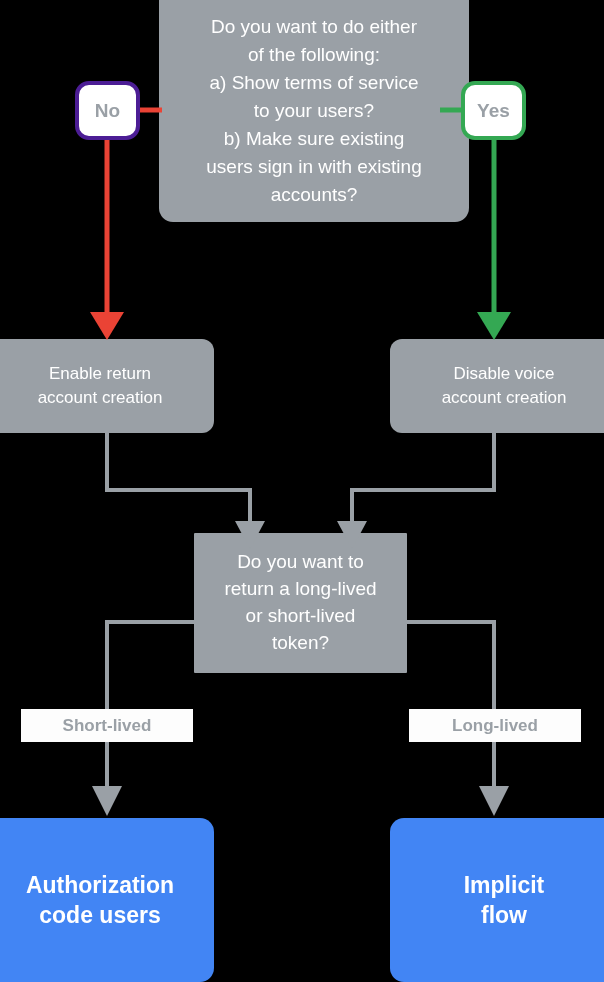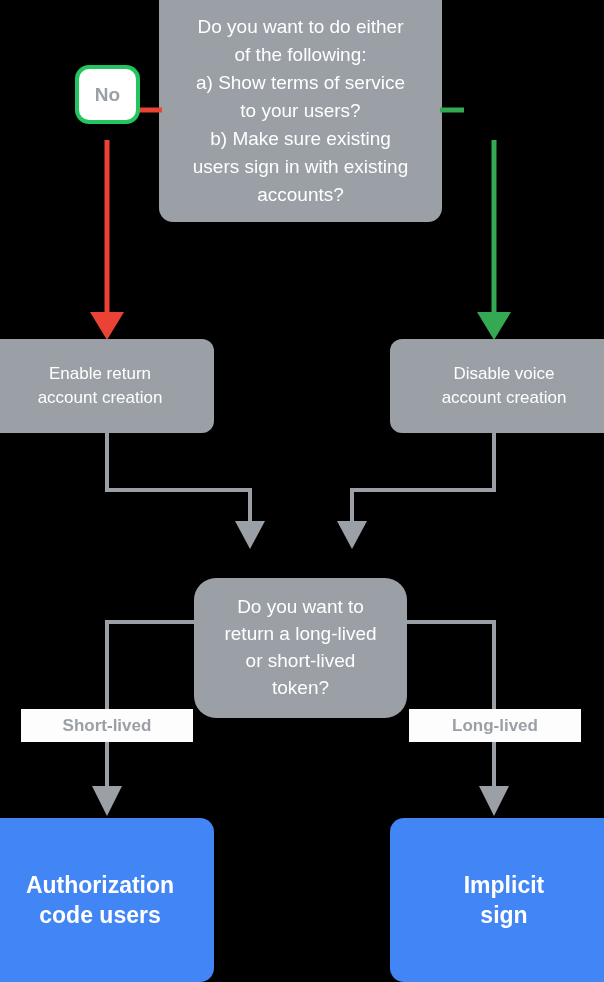--- a/index.html
+++ b/index.html
@@ -36,35 +36,35 @@
   .node-text {
     display: block;
     white-space: pre-line;
     line-height: 1.42;
   }
 
   
   #decision-1 {
     left: 159px;
     top: 0px;
-    width: 283px;
+    width: 310px;
     height: 222px;
     border-radius: 0 0 14px 14px;
     font-size: 19px;
     justify-content: center;
   }
   #decision-1 .node-text { line-height: 1.47; padding: 0 12px; }
 
   
   #decision-2 {
     left: 194px;
-    top: 578px;
+    top: 533px;
     width: 213px;
     height: 140px;
-    border-radius: 22px;
+    border-radius: 1px;
     font-size: 19px;
   }
   #decision-2 .node-text { line-height: 1.42; padding: 0 8px; }
 
   
   #action-enable {
     left: -14px;
     top: 339px;
     width: 228px;
     height: 94px;
@@ -109,24 +109,24 @@
     justify-content: center;
     background: #ffffff;
     border-radius: 14px;
     font-size: 19px;
     font-weight: bold;
     color: #9aa0a6;
     z-index: 6;
   }
   #pill-no {
     left: 75px;
-    top: 65px;
+    top: 81px;
     width: 65px;
     height: 59px;
-    border: 4px solid #22c55e;
+    border: 4px solid #4c1d95;
   }
   #pill-yes {
     left: 461px;
     top: 81px;
     width: 65px;
     height: 59px;
     border: 4px solid #34a853;
   }
 
   
@@ -212,20 +212,23 @@
 to your users?
 b) Make sure existing
 users sign in with existing
 accounts?</span>
   </div>
 
   <div class="pill" id="pill-no">
     <span>No</span>
   </div>
 
+  <div class="pill" id="pill-yes">
+    <span>Yes</span>
+  </div>
 
   <div class="node node-gray" id="action-enable">
     <span class="node-text">Enable return
 account creation</span>
   </div>
 
   <div class="node node-gray" id="action-disable">
     <span class="node-text">Disable voice
 account creation</span>
   </div>
@@ -245,16 +248,16 @@
     <span>Long-lived</span>
   </div>
 
   <div class="node node-blue" id="outcome-auth">
     <span class="node-text">Authorization
 code users</span>
   </div>
 
   <div class="node node-blue" id="outcome-implicit">
     <span class="node-text">Implicit
-sign</span>
+flow</span>
   </div>
 
 </div>
 
 </body></html>

